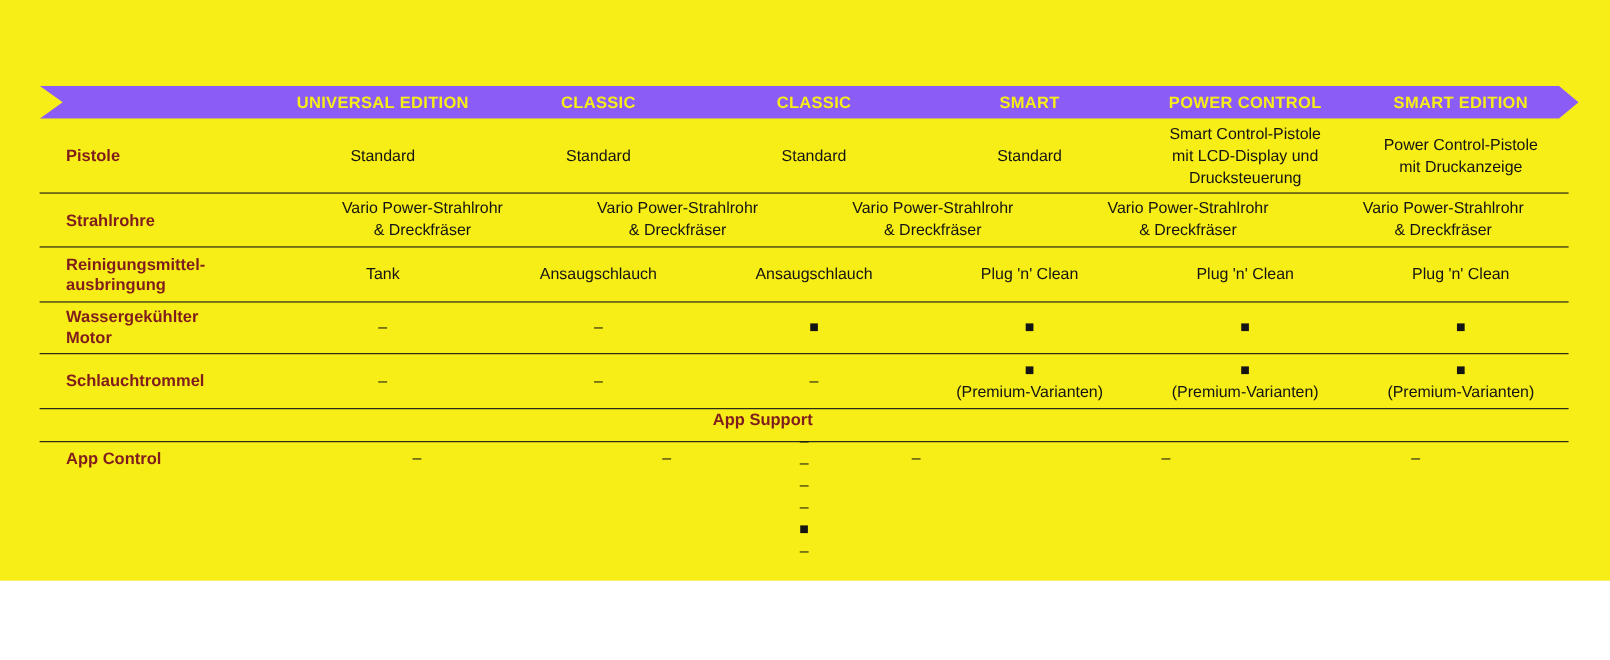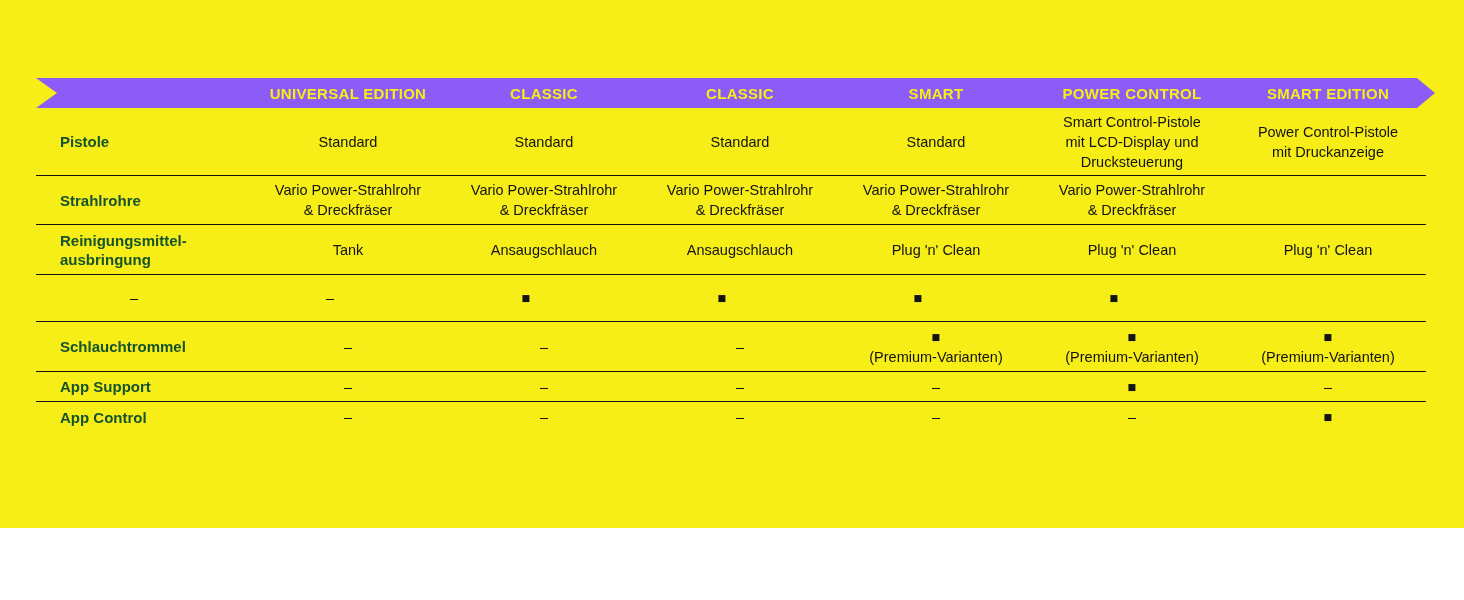--- a/index.html
+++ b/index.html
@@ -59,37 +59,37 @@
     left: 36px;
     top: 108px;
     width: 1390px;
   }
   .row {
     display: flex;
     align-items: center;
     box-sizing: border-box;
     border-bottom: 1px solid #141414;
   }
-  .row.last { border-bottom: none; }
+  .row.last { border-bottom: none; gap: 31px; }
   .r1 { height: 68px; }
-  .r2 { height: 49px; }
+  .r2 { height: 49px; gap: 36px; }
   .r3 { height: 50px; }
   .r4 { height: 47px; }
   .r5 { height: 50px; align-items: center; }
-  .r6 { height: 30px; }
+  .r6 { height: 30px; flex-direction: column; }
   .r7 { height: 30px; }
   .row-label {
     width: 214px;
     flex: none;
     box-sizing: border-box;
     padding-left: 24px;
     font-size: 15px;
     font-weight: bold;
     line-height: 19px;
-    color: #14532d;
+    color: #7f1d1d;
     white-space: pre-line;
   }
   .cell {
     width: 196px;
     flex: none;
     text-align: center;
     font-size: 14.5px;
     line-height: 20px;
     color: #141414;
     white-space: pre-line;
@@ -146,20 +146,22 @@
 ausbringung</div>
       <div class="cell">Tank</div>
       <div class="cell">Ansaugschlauch</div>
       <div class="cell">Ansaugschlauch</div>
       <div class="cell">Plug 'n' Clean</div>
       <div class="cell">Plug 'n' Clean</div>
       <div class="cell">Plug 'n' Clean</div>
     </div>
 
     <div class="row r4">
+      <div class="row-label">Wassergekühlter
+Motor</div>
       <div class="cell">–</div>
       <div class="cell">–</div>
       <div class="cell">■</div>
       <div class="cell">■</div>
       <div class="cell">■</div>
       <div class="cell">■</div>
     </div>
 
     <div class="row r5">
       <div class="row-label">Schlauchtrommel</div>

